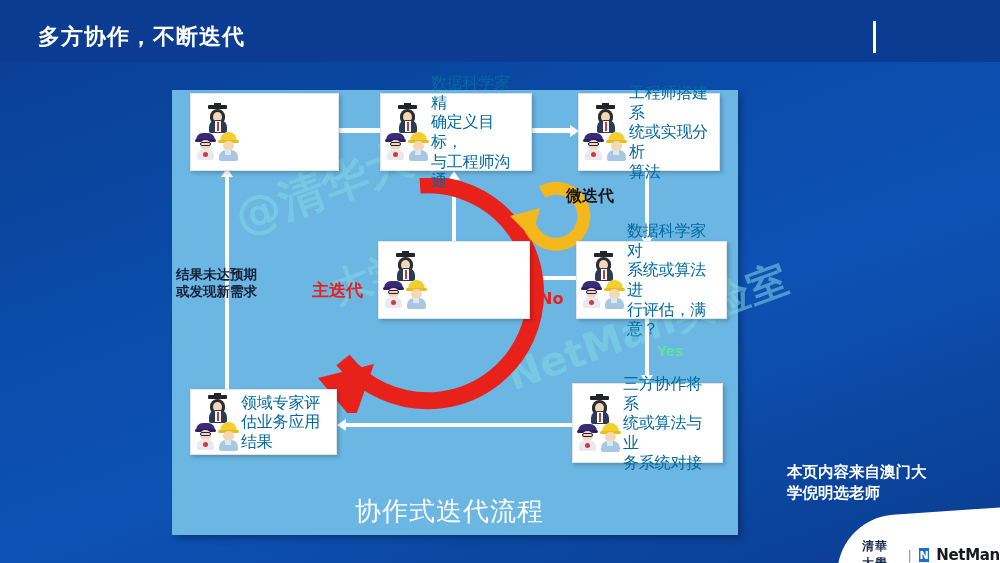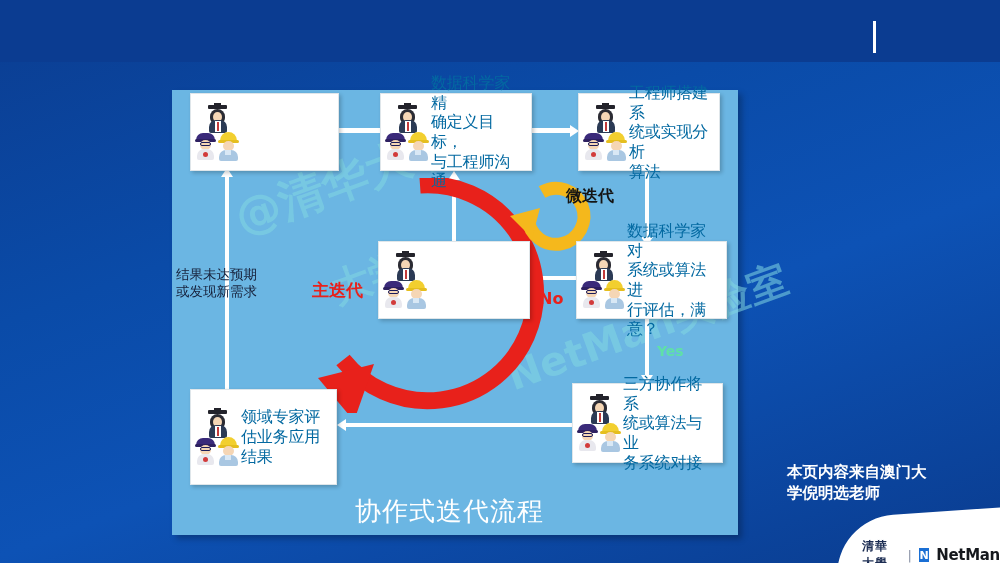--- a/index.html
+++ b/index.html
@@ -96,21 +96,21 @@
   .ah-right { border-top: 6px solid transparent; border-bottom: 6px solid transparent; border-left: 9px solid #ffffff; }
   .ah-left  { border-top: 6px solid transparent; border-bottom: 6px solid transparent; border-right: 9px solid #ffffff; }
   .ah-up    { border-left: 6px solid transparent; border-right: 6px solid transparent; border-bottom: 9px solid #ffffff; }
   .ah-down  { border-left: 6px solid transparent; border-right: 6px solid transparent; border-top: 9px solid #ffffff; }
   
   .lbl { position: absolute; white-space: pre-line; }
   #lbl-micro { left: 566px; top: 186px; color: #141414; font-size: 16px; font-weight: 600; }
   #lbl-main  { left: 312px; top: 279px; color: #e8211b; font-size: 17px; font-weight: bold; }
   #lbl-no    { left: 539px; top: 281px; color: #e8211b; font-size: 16px; font-weight: bold; }
   #lbl-yes   { left: 657px; top: 343px; color: #5fe0a8; font-size: 14px; font-weight: bold; }
-  #lbl-left  { left: 176px; top: 266px; color: #16203a; font-size: 13.5px; font-weight: 400; line-height: 1.25; }
+  #lbl-left  { left: 176px; top: 266px; color: #16203a; font-size: 13.5px; font-weight: 700; line-height: 1.25; }
   
   #panel-caption {
     position: absolute; left: 355px; top: 494px;
     color: #ffffff; font-size: 26px; font-weight: 500; letter-spacing: 1px;
   }
   
   #note {
     position: absolute; left: 787px; top: 462px; width: 205px;
     color: #ffffff; font-size: 15.5px; font-weight: bold; line-height: 1.35;
   }
@@ -132,20 +132,21 @@
   #logo-netman { font-size: 15px; font-weight: bold; color: #15181d; letter-spacing: -0.3px; }
   
   #ring-red, #ring-yellow { position: absolute; }
 </style>
 </head>
 <body>
 
 <div id="slide">
 
   <div id="title-band"></div>
+  <div id="title-text">多方协作，不断迭代</div>
   <div id="title-accent"></div>
 
   <div id="panel"></div>
 
   <div class="wm" id="wm1">@清华大学</div>
   <div class="wm" id="wm2">大学</div>
   <div class="wm" id="wm3">NetMan实验室</div>
 
   <div class="conn" style="left:339px; top:128px; width:44px; height:5px;"></div>
   <div class="arrowhead ah-right" style="left:382px; top:124.5px;"></div>
@@ -330,21 +331,21 @@
           <div class="face"></div>
         <div class="body"></div>
           <div class="collar"></div>
       </div>
     </div>
     <div class="txt" style="white-space: pre-line;">数据科学家对
 系统或算法进
 行评估，满意？</div>
   </div>
 
-  <div class="fbox" style="left:190px; top:389px; width:147px; height:96px;">
+  <div class="fbox" style="left:190px; top:389px; width:147px; height:66px;">
     <div class="people">
       <div class="av av-grad">
         <div class="cap"></div>
           <div class="cap2"></div>
           <div class="hair"></div>
           <div class="face"></div>
         <div class="body"></div>
           <div class="shirt"></div>
           <div class="tie"></div>
       </div>

